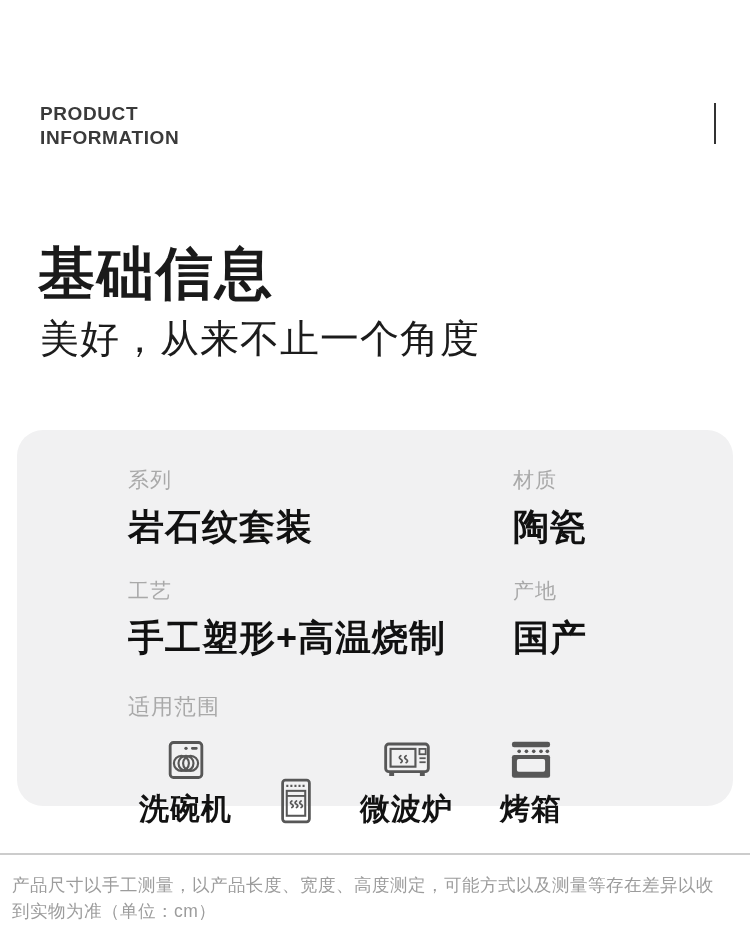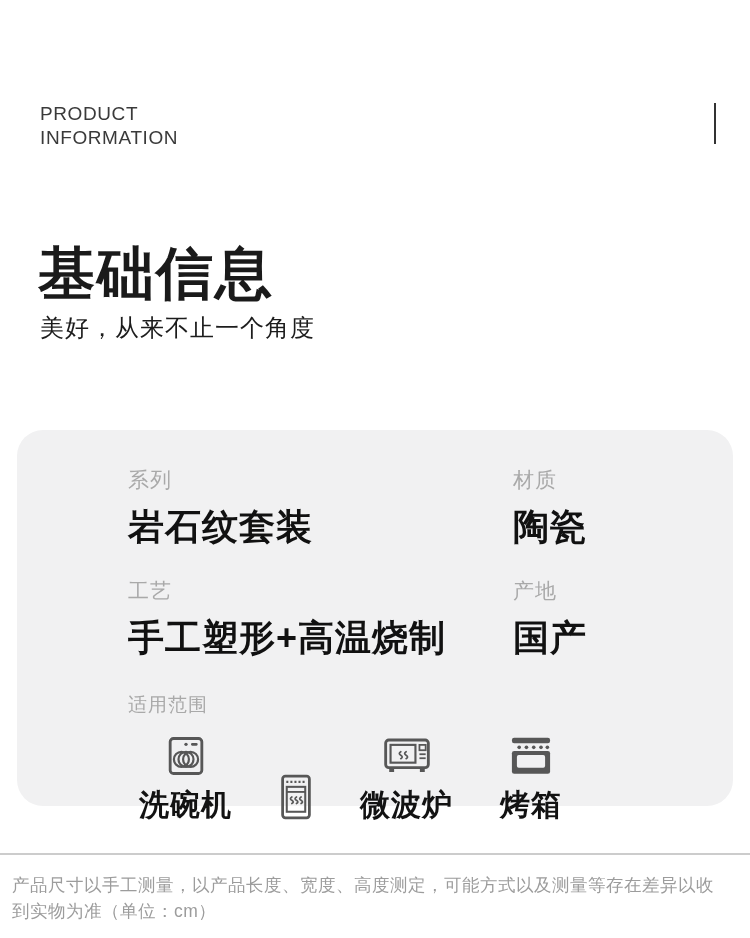--- a/index.html
+++ b/index.html
@@ -7,35 +7,35 @@
   body {
     width: 750px; height: 938px;
     position: relative; overflow: hidden;
     font-family: "Liberation Sans", "DejaVu Sans", sans-serif;
     color: #1b1b1b;
   }
 
   
   .eyebrow {
     position: absolute; left: 40px; top: 102px;
-    font-size: 19px; font-weight: 400; letter-spacing: .6px;
+    font-size: 19px; font-weight: 700; letter-spacing: .6px;
     line-height: 24px; color: #3a3a3a;
   }
   .tick-vert {
     position: absolute; left: 714px; top: 103px;
     width: 2px; height: 41px; background: #333333;
   }
   .page-title {
     position: absolute; left: 38px; top: 236px;
     font-size: 57px; font-weight: 900; color: #1a1a1a;
     letter-spacing: 2px;
   }
   .page-subtitle {
     position: absolute; left: 40px; top: 312px;
-    font-size: 24px; font-weight: 500; color: #1c1c1c;
+    font-size: 39px; font-weight: 500; color: #1c1c1c;
     letter-spacing: 1px;
   }
 
   
   .info-card {
     position: absolute; left: 17px; top: 430px;
     width: 716px; height: 376px;
     background: #f1f1f2; border-radius: 26px;
     padding: 36px 0 0 111px;
   }
@@ -48,21 +48,21 @@
   .field-label {
     font-size: 21px; color: #a9a9a9; letter-spacing: 1px;
     margin-bottom: 9px;
   }
   .field-value {
     font-size: 36px; font-weight: 700; color: #111111;
     letter-spacing: 1px;
   }
 
   .scope-label {
-    font-size: 19px; color: #a9a9a9; letter-spacing: 1px;
+    font-size: 22px; color: #a9a9a9; letter-spacing: 1px;
     margin-top: 4px; margin-bottom: 14px;
   }
   .scope-row { display: flex; align-items: flex-end; }
   .scope-item {
     display: flex; flex-direction: column; align-items: center;
     margin-right: 36px;
     margin-left: 11px;
   }
   .scope-item:last-child { margin-right: 0; }
   .scope-icon {

